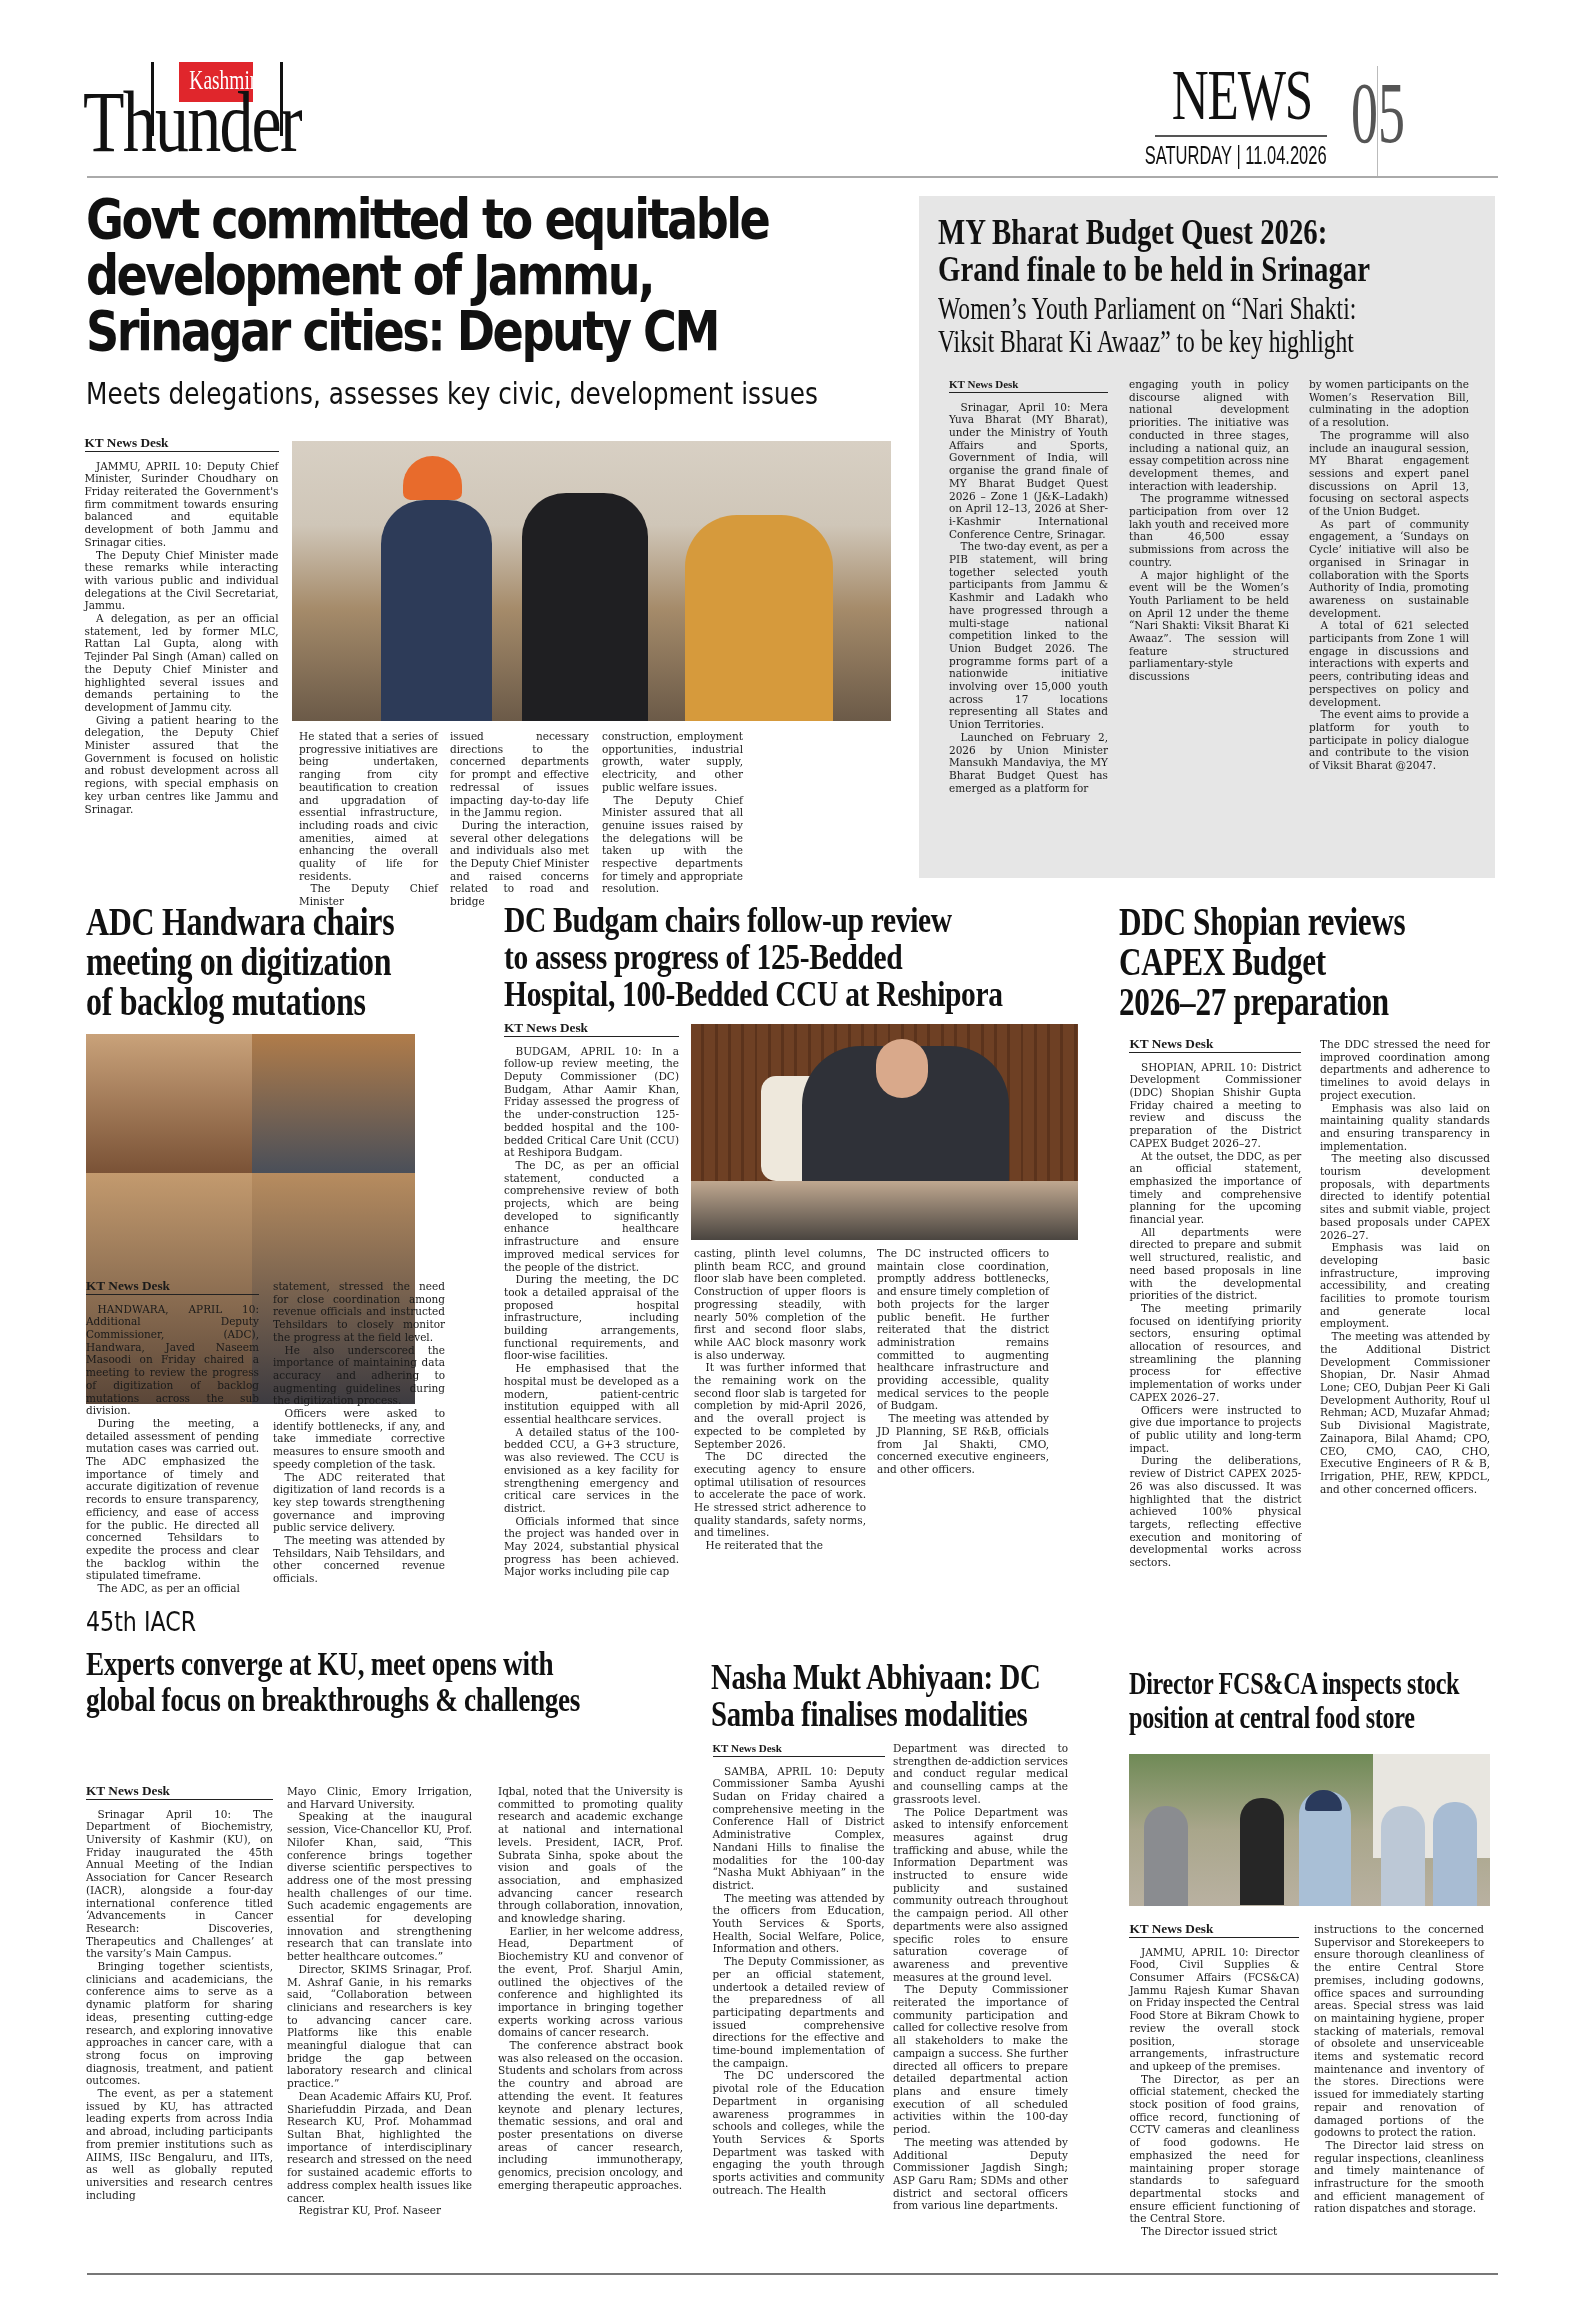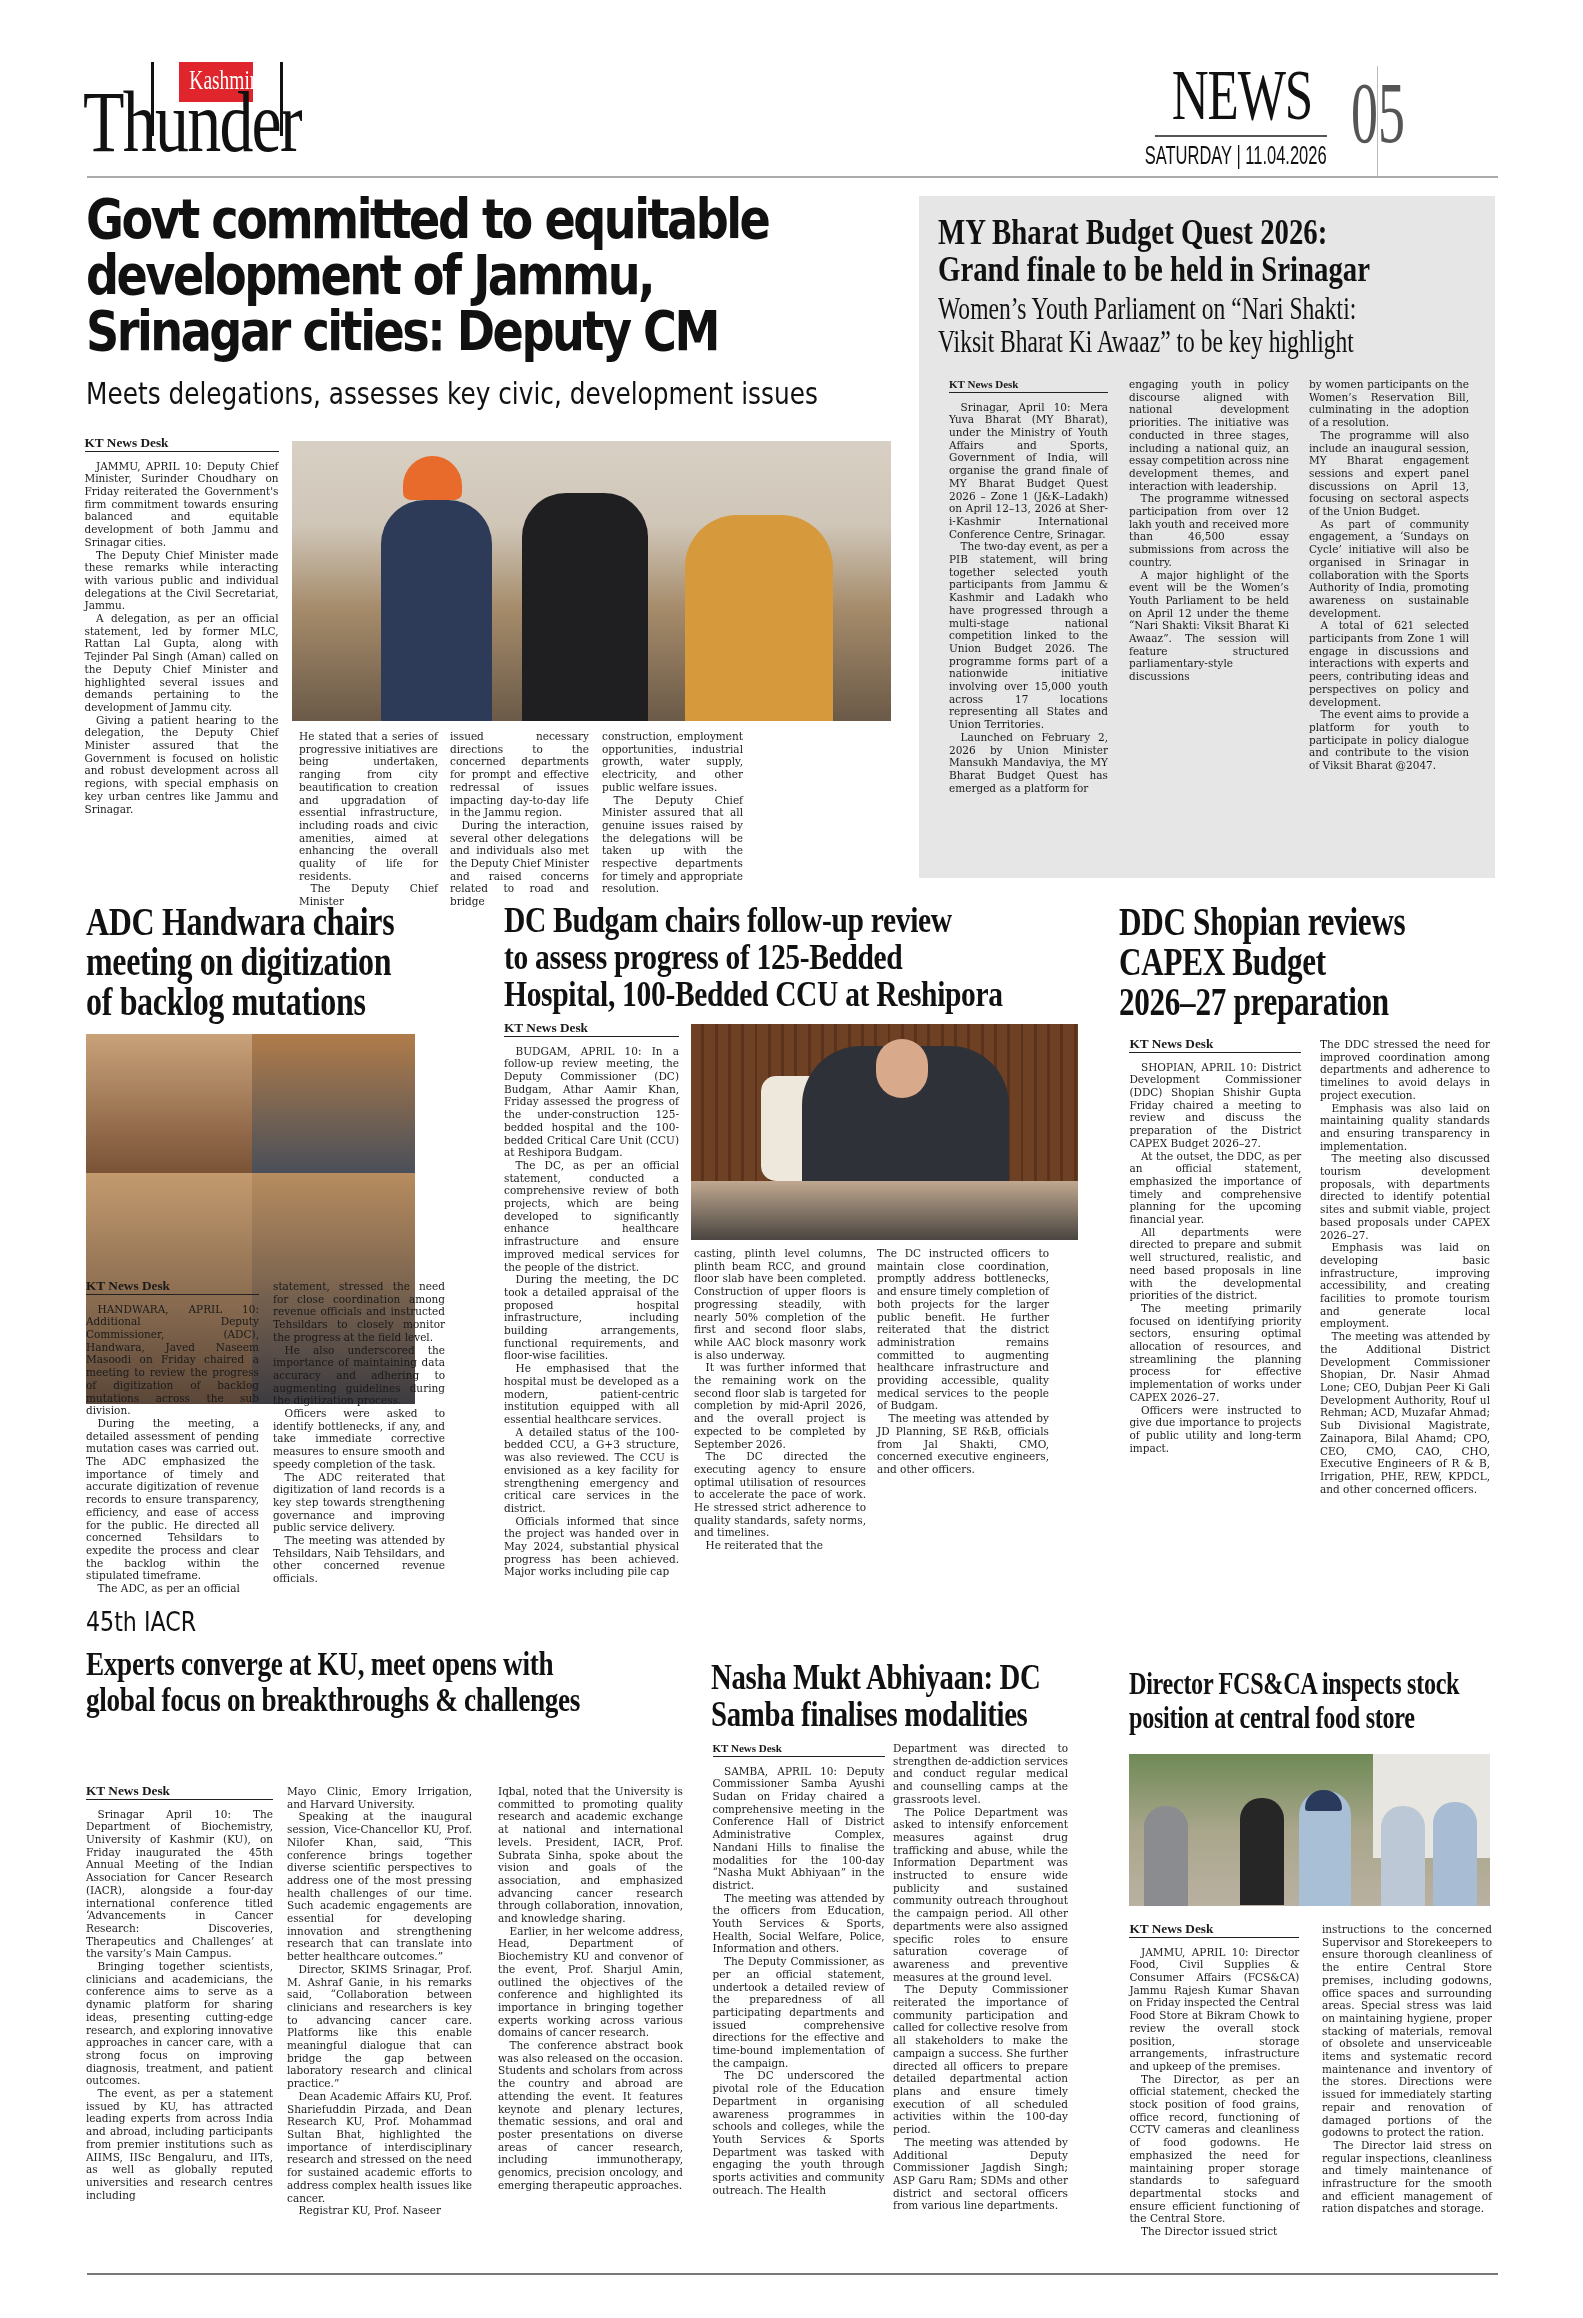--- a/index.html
+++ b/index.html
@@ -167,20 +167,21 @@
     <div>CAPEX Budget</div>
     <div>2026–27 preparation</div>
   </div>
   <div class="col body-text" style="left:10.4px;top:142px;width:172px">
     <span class="desk">KT News Desk</span>
     <p>SHOPIAN, APRIL 10: District Development Commissioner (DDC) Shopian Shishir Gupta Friday chaired a meeting to review and discuss the preparation of the District CAPEX Budget 2026–27.</p>
     <p>At the outset, the DDC, as per an official statement, emphasized the importance of timely and comprehensive planning for the upcoming financial year.</p>
     <p>All departments were directed to prepare and submit well structured, realistic, and need based proposals in line with the developmental priorities of the district.</p>
     <p>The meeting primarily focused on identifying priority sectors, ensuring optimal allocation of resources, and streamlining the planning process for effective implementation of works under CAPEX 2026–27.</p>
     <p>Officers were instructed to give due importance to projects of public utility and long-term impact.</p>
+    <p>During the deliberations, review of District CAPEX 2025-26 was also discussed. It was highlighted that the district achieved 100% physical targets, reflecting effective execution and monitoring of developmental works across sectors.</p>
   </div>
   <div class="col body-text" style="left:201px;top:142px;width:170px">
     <p>The DDC stressed the need for improved coordination among departments and adherence to timelines to avoid delays in project execution.</p>
     <p>Emphasis was also laid on maintaining quality standards and ensuring transparency in implementation.</p>
     <p>The meeting also discussed tourism development proposals, with departments directed to identify potential sites and submit viable, project based proposals under CAPEX 2026–27.</p>
     <p>Emphasis was laid on developing basic infrastructure, improving accessibility, and creating facilities to promote tourism and generate local employment.</p>
     <p>The meeting was attended by the Additional District Development Commissioner Shopian, Dr. Nasir Ahmad Lone; CEO, Dubjan Peer Ki Gali Development Authority, Rouf ul Rehman; ACD, Muzafar Ahmad; Sub Divisional Magistrate, Zainapora, Bilal Ahamd; CPO, CEO, CMO, CAO, CHO, Executive Engineers of R &amp; B, Irrigation, PHE, REW, KPDCL, and other concerned officers.</p>
   </div>
 </div>
 
@@ -243,20 +244,20 @@
     <div class="abs" style="left:176px;top:36px;width:37px;height:21px;background:#2a3a5c;border-radius:18px 18px 3px 3px"></div>
     <div class="abs" style="left:252px;top:52px;width:44px;height:100px;background:#bcc8d6;border-radius:21px 21px 0 0"></div>
     <div class="abs" style="left:304px;top:48px;width:44px;height:104px;background:#a8bcd3;border-radius:21px 21px 0 0"></div>
   </div>
   <div class="col body-text" style="left:10.4px;top:256px;width:170px">
     <span class="desk">KT News Desk</span>
     <p>JAMMU, APRIL 10: Director Food, Civil Supplies &amp; Consumer Affairs (FCS&amp;CA) Jammu Rajesh Kumar Shavan on Friday inspected the Central Food Store at Bikram Chowk to review the overall stock position, storage arrangements, infrastructure and upkeep of the premises.</p>
     <p>The Director, as per an official statement, checked the stock position of food grains, office record, functioning of CCTV cameras and cleanliness of food godowns. He emphasized the need for maintaining proper storage standards to safeguard departmental stocks and ensure efficient functioning of the Central Store.</p>
     <p>The Director issued strict</p>
   </div>
-  <div class="col body-text" style="left:203px;top:256px;width:170px">
+  <div class="col body-text" style="left:195px;top:256px;width:170px">
     <p style="text-indent:0">instructions to the concerned Supervisor and Storekeepers to ensure thorough cleanliness of the entire Central Store premises, including godowns, office spaces and surrounding areas. Special stress was laid on maintaining hygiene, proper stacking of materials, removal of obsolete and unserviceable items and systematic record maintenance and inventory of the stores. Directions were issued for immediately starting repair and renovation of damaged portions of the godowns to protect the ration.</p>
     <p>The Director laid stress on regular inspections, cleanliness and timely maintenance of infrastructure for the smooth and efficient management of ration dispatches and storage.</p>
   </div>
 </div>
 
 <div class="rule" style="left:87px;top:2273px;width:1411px;height:2.2px;background:#777"></div>
 
 
 </body></html>

